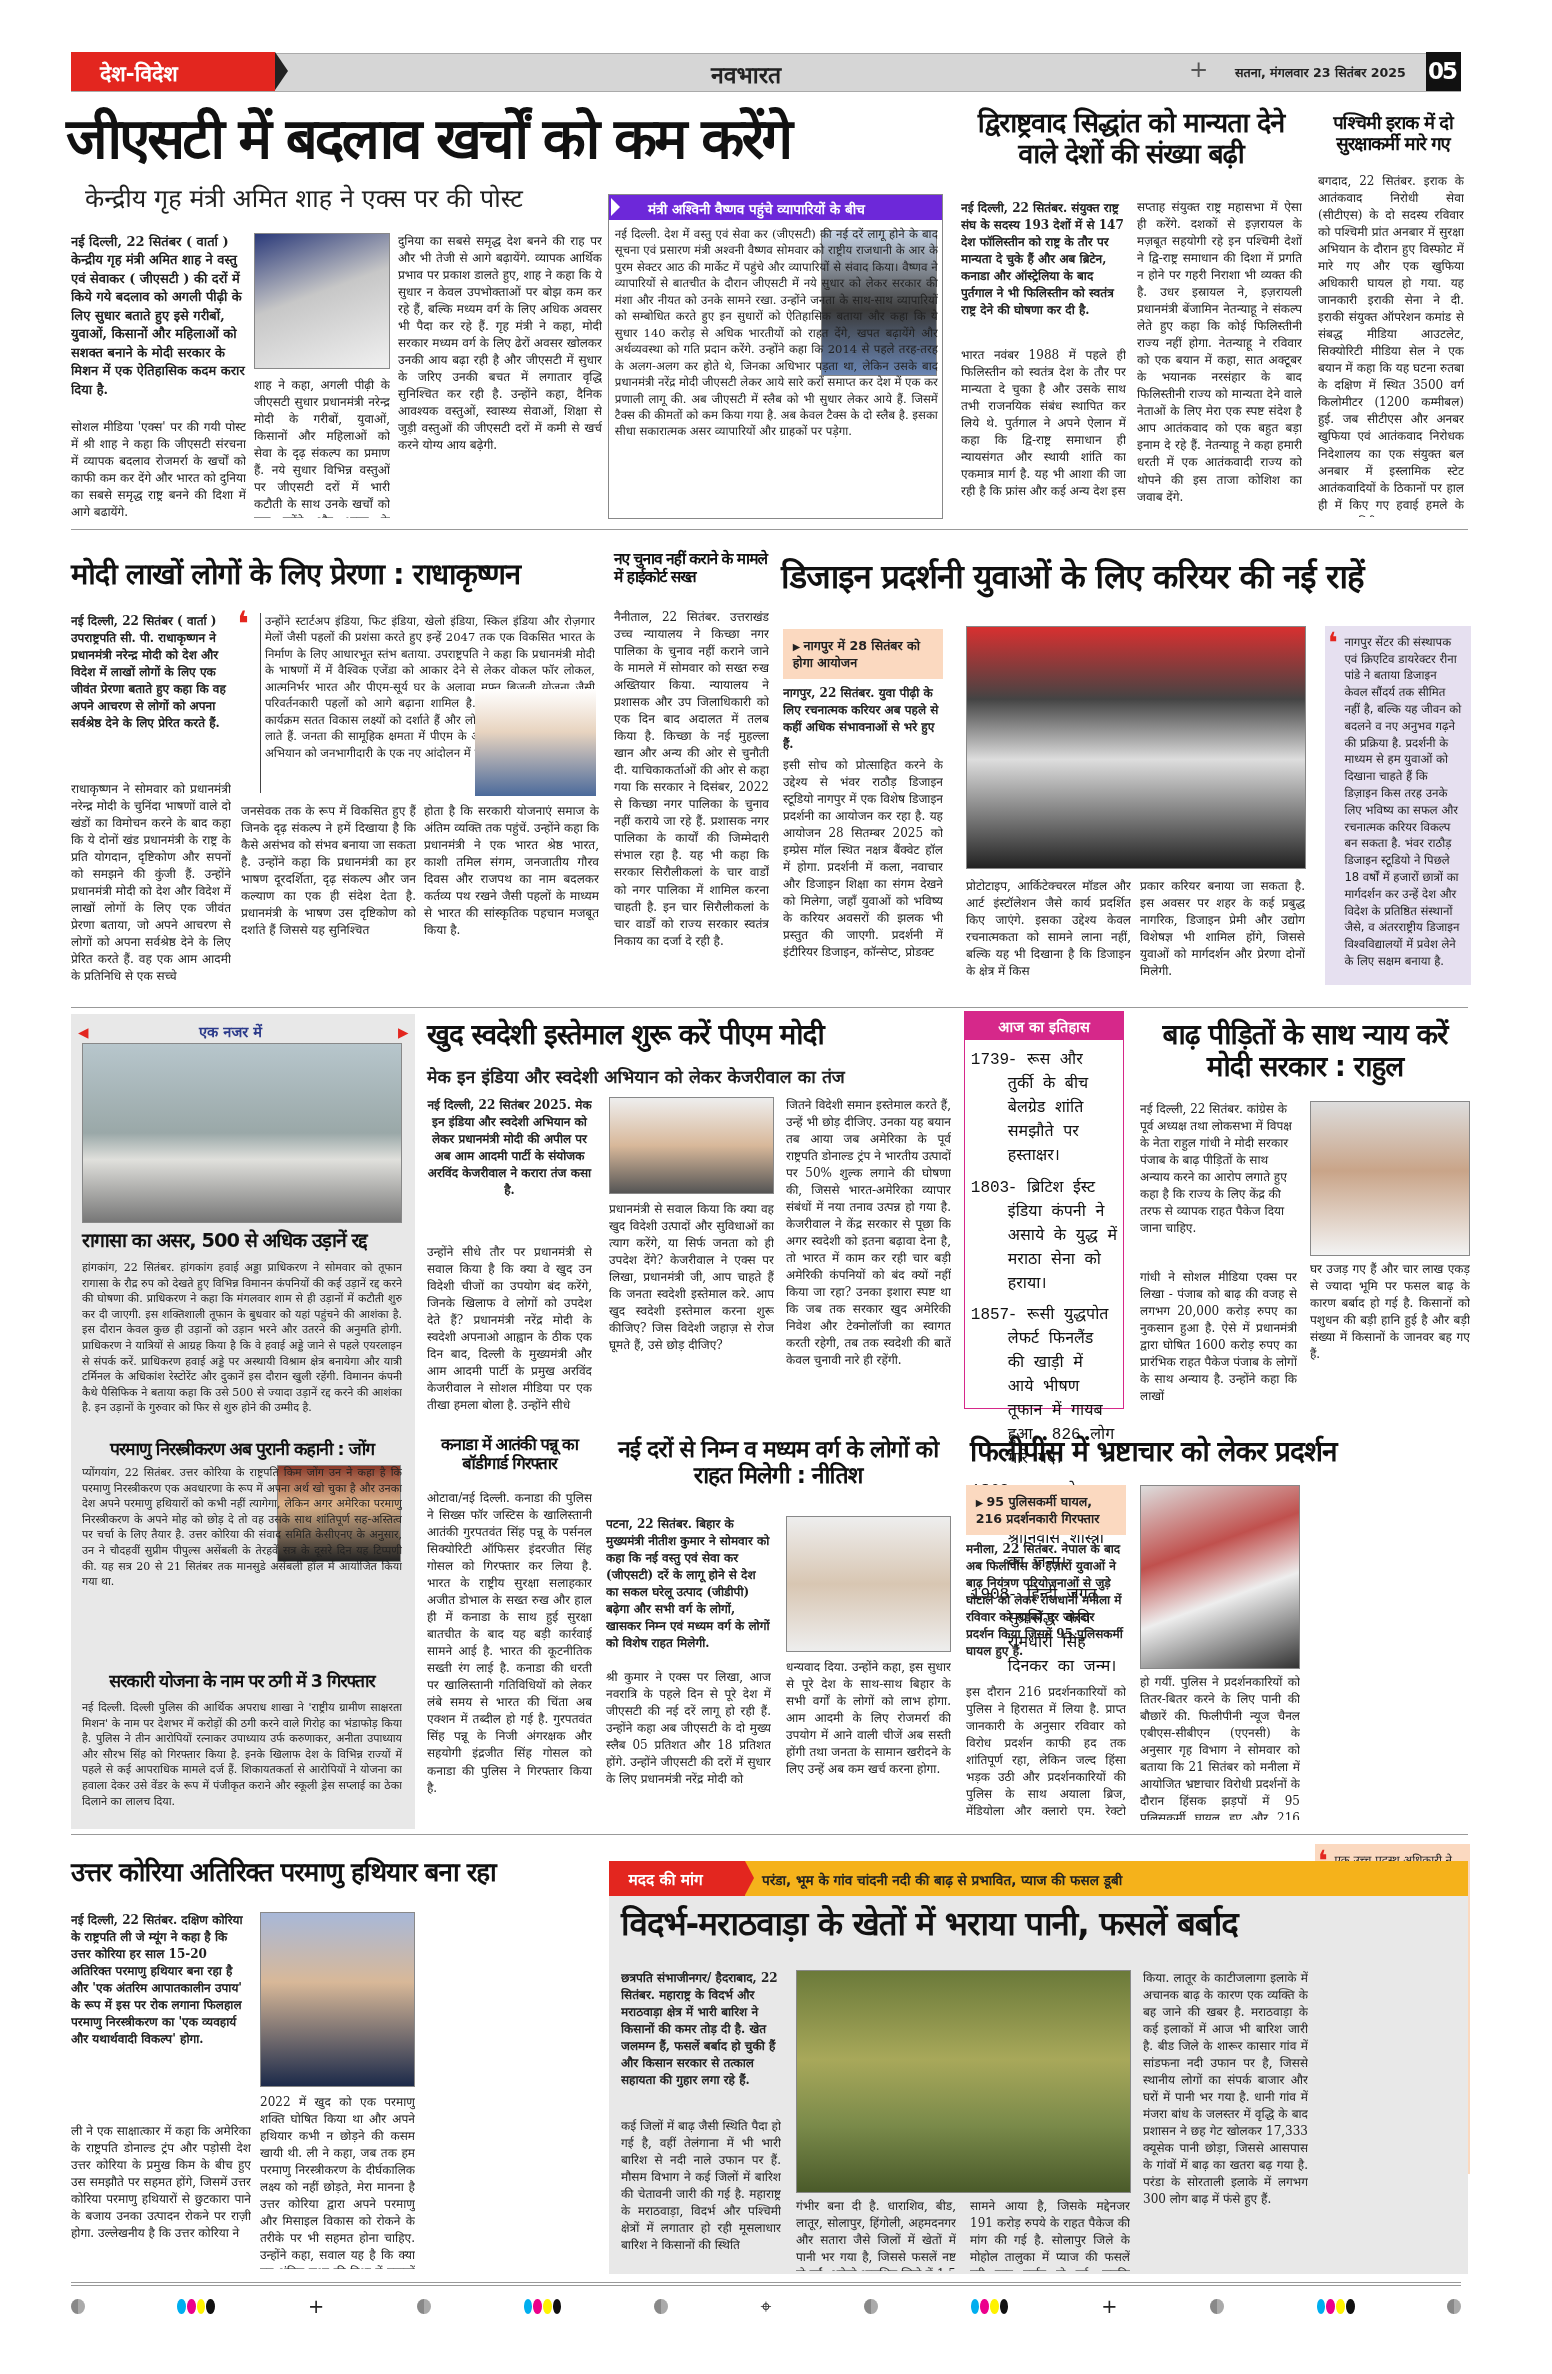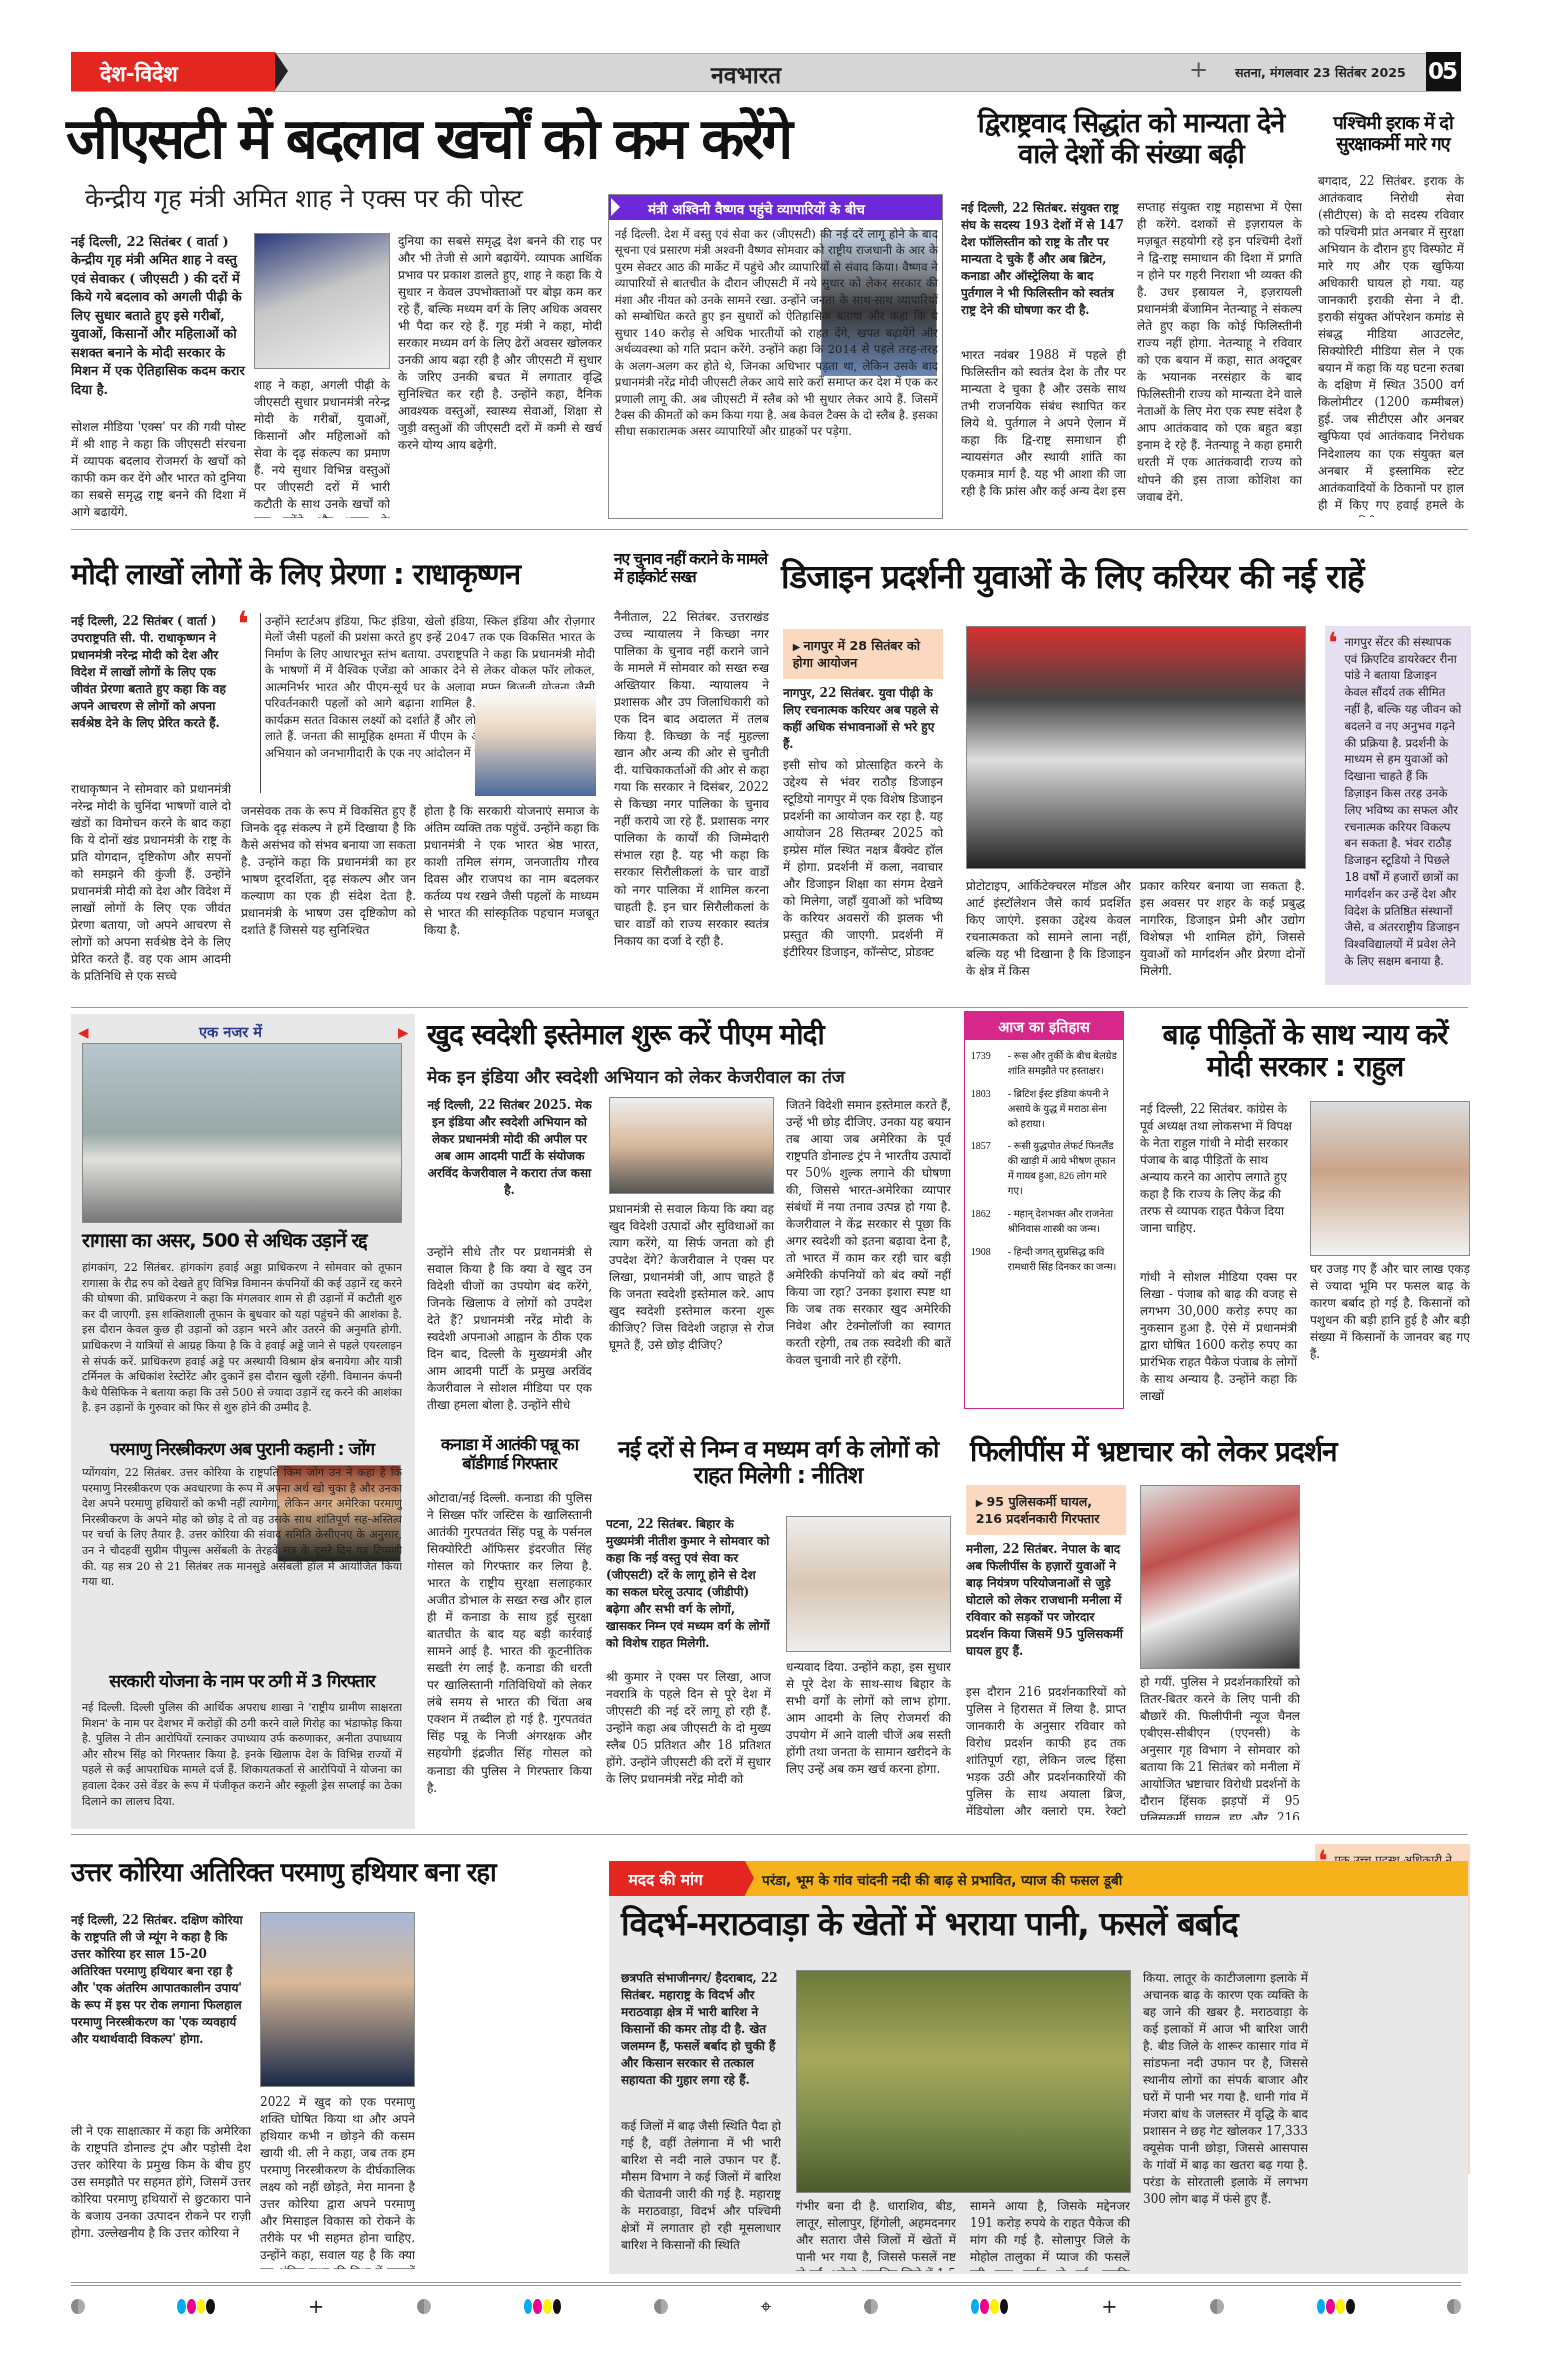--- a/index.html
+++ b/index.html
@@ -98,21 +98,21 @@
 <p class="abs body-text" style="left:427px;top:1097px;width:165px;height:146px;font-weight:bold;text-align:center">नई दिल्ली, 22 सितंबर 2025. मेक इन इंडिया और स्वदेशी अभियान को लेकर प्रधानमंत्री मोदी की अपील पर अब आम आदमी पार्टी के संयोजक अरविंद केजरीवाल ने करारा तंज कसा है.</p>
 <p class="abs body-text" style="left:427px;top:1244px;width:165px;height:175px">उन्होंने सीधे तौर पर प्रधानमंत्री से सवाल किया है कि क्या वे खुद उन विदेशी चीजों का उपयोग बंद करेंगे, जिनके खिलाफ वे लोगों को उपदेश देते हैं? प्रधानमंत्री नरेंद्र मोदी के स्वदेशी अपनाओ आह्वान के ठीक एक दिन बाद, दिल्ली के मुख्यमंत्री और आम आदमी पार्टी के प्रमुख अरविंद केजरीवाल ने सोशल मीडिया पर एक तीखा हमला बोला है. उन्होंने सीधे</p>
 <div class="abs photo" style="left:609px;top:1097px;width:165px;height:97px;background:linear-gradient(180deg,#eee 0%,#d8b89a 50%,#555 100%)"></div>
 <p class="abs body-text" style="left:609px;top:1201px;width:165px;height:218px">प्रधानमंत्री से सवाल किया कि क्या वह खुद विदेशी उत्पादों और सुविधाओं का त्याग करेंगे, या सिर्फ जनता को ही उपदेश देंगे? केजरीवाल ने एक्स पर लिखा, प्रधानमंत्री जी, आप चाहते हैं कि जनता स्वदेशी इस्तेमाल करे. आप खुद स्वदेशी इस्तेमाल करना शुरू कीजिए? जिस विदेशी जहाज़ से रोज घूमते हैं, उसे छोड़ दीजिए?</p>
 <p class="abs body-text" style="left:786px;top:1097px;width:165px;height:323px">जितने विदेशी समान इस्तेमाल करते हैं, उन्हें भी छोड़ दीजिए. उनका यह बयान तब आया जब अमेरिका के पूर्व राष्ट्रपति डोनाल्ड ट्रंप ने भारतीय उत्पादों पर 50% शुल्क लगाने की घोषणा की, जिससे भारत-अमेरिका व्यापार संबंधों में नया तनाव उत्पन्न हो गया है. केजरीवाल ने केंद्र सरकार से पूछा कि अगर स्वदेशी को इतना बढ़ावा देना है, तो भारत में काम कर रही चार बड़ी अमेरिकी कंपनियों को बंद क्यों नहीं किया जा रहा? उनका इशारा स्पष्ट था कि जब तक सरकार खुद अमेरिकी निवेश और टेक्नोलॉजी का स्वागत करती रहेगी, तब तक स्वदेशी की बातें केवल चुनावी नारे ही रहेंगी.</p>
 
 <div class="abs" style="left:964px;top:1011px;width:160px;height:398px;border:1.9px solid #d6288a;border-top:none">
   <div style="background:#d6288a;height:29px;text-align:center;padding-top:4.9px">
     <span style="color:#fff;font-weight:bold;font-size:14.6px">आज का इतिहास</span>
   </div>
-  <div style="padding:7.8px 5.8px;font-size:10px;line-height:1.5;font-family:Liberation Serif, serif">
+  <div style="padding:7.8px 5.8px;font-size:16px;line-height:1.5;font-family:Liberation Mono, monospace">
     <div style="display:flex;margin-bottom:7.8px">
         <span style="width:37px;flex:none">1739</span>
         <span>- रूस और तुर्की के बीच बेलग्रेड शांति समझौते पर हस्ताक्षर।</span>
       </div>
     <div style="display:flex;margin-bottom:7.8px">
         <span style="width:37px;flex:none">1803</span>
         <span>- ब्रिटिश ईस्ट इंडिया कंपनी ने असाये के युद्ध में मराठा सेना को हराया।</span>
       </div>
     <div style="display:flex;margin-bottom:7.8px">
         <span style="width:37px;flex:none">1857</span>
@@ -124,21 +124,21 @@
       </div>
     <div style="display:flex">
         <span style="width:37px;flex:none">1908</span>
         <span>- हिन्दी जगत् सुप्रसिद्ध कवि रामधारी सिंह दिनकर का जन्म।</span>
       </div>
   </div>
 </div>
 
 <h1 class="abs hl" style="left:1140px;top:1019px;width:330px;font-size:28px;text-align:center">बाढ़ पीड़ितों के साथ न्याय करें मोदी सरकार : राहुल</h1>
 <p class="abs body-text" style="left:1140px;top:1101px;width:157px;height:165px;font-weight:normal;text-align:left">नई दिल्ली, 22 सितंबर. कांग्रेस के पूर्व अध्यक्ष तथा लोकसभा में विपक्ष के नेता राहुल गांधी ने मोदी सरकार पंजाब के बाढ़ पीड़ितों के साथ अन्याय करने का आरोप लगाते हुए कहा है कि राज्य के लिए केंद्र की तरफ से व्यापक राहत पैकेज दिया जाना चाहिए.</p>
-<p class="abs body-text" style="left:1140px;top:1269px;width:157px;height:150px">गांधी ने सोशल मीडिया एक्स पर लिखा - पंजाब को बाढ़ की वजह से लगभग 30,000 करोड़ रुपए का नुकसान हुआ है. ऐसे में प्रधानमंत्री द्वारा घोषित 1600 करोड़ रुपए का प्रारंभिक राहत पैकेज पंजाब के लोगों के साथ अन्याय है. उन्होंने कहा कि लाखों</p>
+<p class="abs body-text" style="left:1140px;top:1269px;width:157px;height:150px">गांधी ने सोशल मीडिया एक्स पर लिखा - पंजाब को बाढ़ की वजह से लगभग 20,000 करोड़ रुपए का नुकसान हुआ है. ऐसे में प्रधानमंत्री द्वारा घोषित 1600 करोड़ रुपए का प्रारंभिक राहत पैकेज पंजाब के लोगों के साथ अन्याय है. उन्होंने कहा कि लाखों</p>
 <div class="abs photo" style="left:1310px;top:1101px;width:160px;height:155px;background:linear-gradient(180deg,#ddd 0%,#c9a488 45%,#f3f3f3 100%)"></div>
 <p class="abs body-text" style="left:1310px;top:1261px;width:160px;height:158px">घर उजड़ गए हैं और चार लाख एकड़ से ज्यादा भूमि पर फसल बाढ़ के कारण बर्बाद हो गई है. किसानों को पशुधन की बड़ी हानि हुई है और बड़ी संख्या में किसानों के जानवर बह गए हैं.</p>
 
 <h2 class="abs hl" style="left:427px;top:1436px;width:165px;font-size:16.5px;text-align:center">कनाडा में आतंकी पन्नू का बॉडीगार्ड गिरफ्तार</h2>
 <p class="abs body-text" style="left:427px;top:1490px;width:165px;height:330px">ओटावा/नई दिल्ली. कनाडा की पुलिस ने सिख्स फॉर जस्टिस के खालिस्तानी आतंकी गुरपतवंत सिंह पन्नू के पर्सनल सिक्योरिटी ऑफिसर इंदरजीत सिंह गोसल को गिरफ्तार कर लिया है. भारत के राष्ट्रीय सुरक्षा सलाहकार अजीत डोभाल के सख्त रुख और हाल ही में कनाडा के साथ हुई सुरक्षा बातचीत के बाद यह बड़ी कार्रवाई सामने आई है. भारत की कूटनीतिक सख्ती रंग लाई है. कनाडा की धरती पर खालिस्तानी गतिविधियों को लेकर लंबे समय से भारत की चिंता अब एक्शन में तब्दील हो गई है. गुरपतवंत सिंह पन्नू के निजी अंगरक्षक और सहयोगी इंद्रजीत सिंह गोसल को कनाडा की पुलिस ने गिरफ्तार किया है.</p>
 
 <h1 class="abs hl" style="left:606px;top:1436px;width:344px;font-size:23px;text-align:center">नई दरों से निम्न व मध्यम वर्ग के लोगों को राहत मिलेगी : नीतिश</h1>
 <p class="abs body-text" style="left:606px;top:1516px;width:165px;height:150px;font-weight:bold;text-align:left">पटना, 22 सितंबर. बिहार के मुख्यमंत्री नीतीश कुमार ने सोमवार को कहा कि नई वस्तु एवं सेवा कर (जीएसटी) दरें के लागू होने से देश का सकल घरेलू उत्पाद (जीडीपी) बढ़ेगा और सभी वर्ग के लोगों, खासकर निम्न एवं मध्यम वर्ग के लोगों को विशेष राहत मिलेगी.</p>
 <p class="abs body-text" style="left:606px;top:1669px;width:165px;height:150px">श्री कुमार ने एक्स पर लिखा, आज नवरात्रि के पहले दिन से पूरे देश में जीएसटी की नई दरें लागू हो रही हैं. उन्होंने कहा अब जीएसटी के दो मुख्य स्लैब 05 प्रतिशत और 18 प्रतिशत होंगे. उन्होंने जीएसटी की दरों में सुधार के लिए प्रधानमंत्री नरेंद्र मोदी को</p>
 <div class="abs photo" style="left:786px;top:1516px;width:165px;height:136px;background:linear-gradient(180deg,#eee 0%,#d8c6b2 50%,#eee 100%)"></div>

